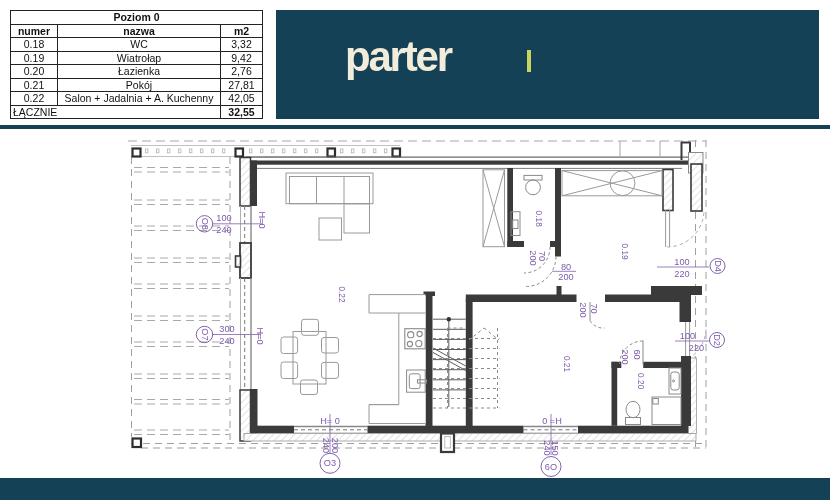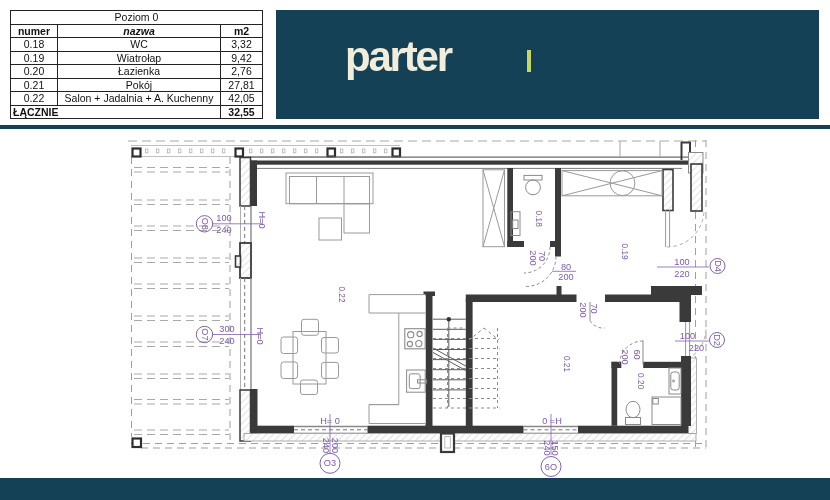--- a/index.html
+++ b/index.html
@@ -14,25 +14,25 @@
   .footer{position:absolute;left:0;top:478px;width:830px;height:22px;background:#154157;}
   svg{position:absolute;left:0;top:0;}
 </style>
 </head>
 <body>
 
 <div id="tablebox">
 <table>
  <tbody>
         <tr>
-          <td colspan="3" style="width:251px;font-weight:normal;margin-left:14px;">Poziom 0</td>
+          <td colspan="3" style="width:251px;font-weight:bold;margin-left:14px;">Poziom 0</td>
         </tr>
  <tr>
           <td style="width:46px;font-weight:bold;">numer</td>
-          <td style="width:162px;font-weight:bold;font-style:italic;">nazwa</td>
+          <td style="width:162px;font-weight:bold;">nazwa</td>
           <td style="width:41px;font-weight:bold;">m2</td>
         </tr>
  <tr>
           <td>0.18</td>
           <td>WC</td>
           <td>3,32</td>
         </tr>
  <tr>
           <td>0.19</td>
           <td>Wiatrołap</td>
@@ -47,21 +47,21 @@
           <td>0.21</td>
           <td>Pokój</td>
           <td>27,81</td>
         </tr>
  <tr>
           <td>0.22</td>
           <td>Salon + Jadalnia + A. Kuchenny</td>
           <td>42,05</td>
         </tr>
  <tr>
-          <td style="text-align:left;font-weight:bold;padding-left:2px;" colspan="2">ŁĄCZNIE</td>
+          <td style="text-align:left;font-weight:normal;padding-left:2px;" colspan="2">ŁĄCZNIE</td>
           <td style="font-weight:bold;">32,55</td>
         </tr>
 </tbody>
     </table>
 </div>
 
 <div class="banner">
   <span style="left:69px;top:23px;">parter</span>
 
   <div class="sep" style="left:251px;top:40px;"></div>

